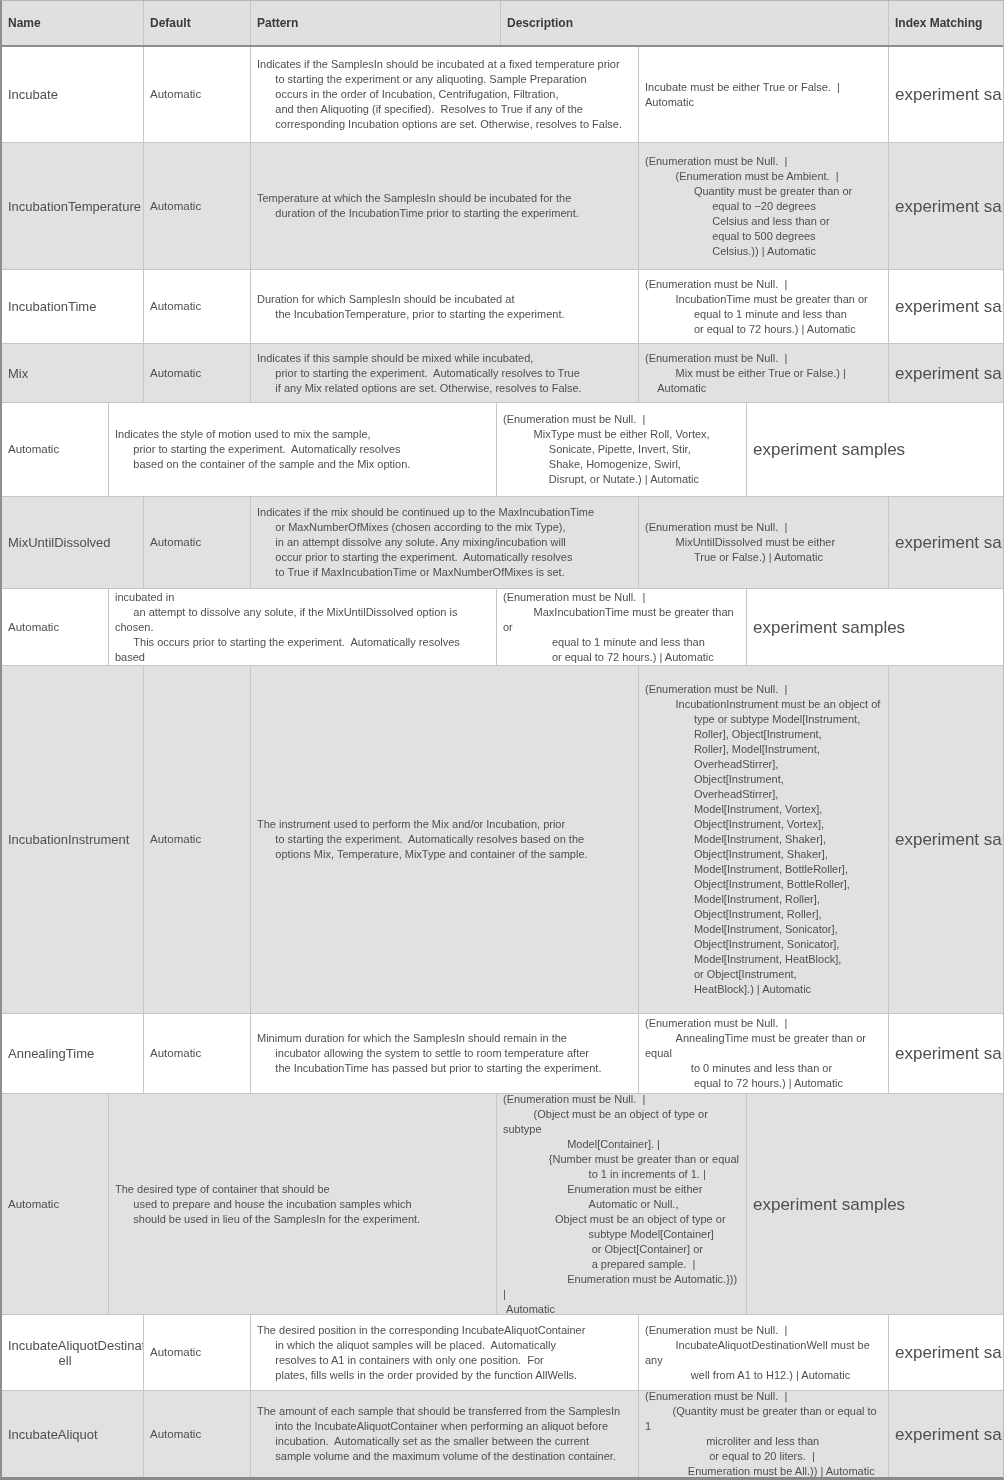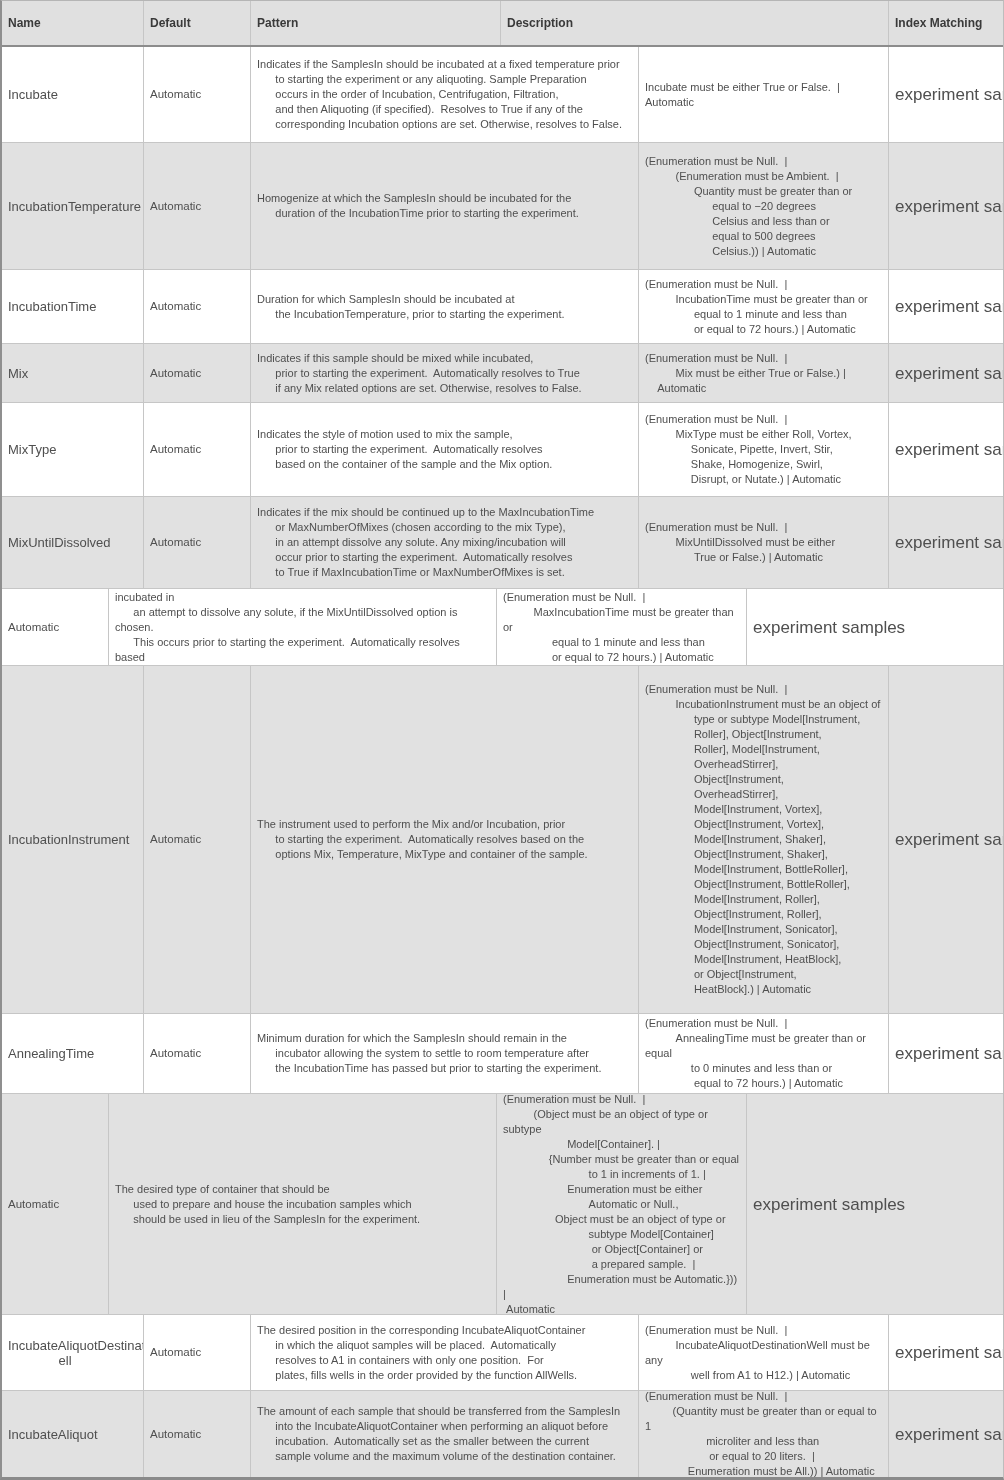--- a/index.html
+++ b/index.html
@@ -92,21 +92,21 @@
         </div>
       </div>
       <div class="tr">
         <div class="td c0 col-name">
           <span class="txt">IncubationTemperature</span>
         </div>
         <div class="td c1 col-default">
           <span class="txt">Automatic</span>
         </div>
         <div class="td c2 col-description">
-          <span class="txt">Homogenize at which the SamplesIn should be incubated for the
+          <span class="txt">Temperature at which the SamplesIn should be incubated for the
       duration of the IncubationTime prior to starting the experiment.</span>
         </div>
         <div class="td c3 col-pattern">
           <span class="txt">(Enumeration must be Null.  |
           (Enumeration must be Ambient.  |
                 Quantity must be greater than or
                       equal to −20 degrees
                       Celsius and less than or
                       equal to 500 degrees
                       Celsius.)) | Automatic</span>
@@ -151,23 +151,20 @@
         <div class="td c3 col-pattern">
           <span class="txt">(Enumeration must be Null.  |
           Mix must be either True or False.) |
     Automatic</span>
         </div>
         <div class="td c4 col-index_matching">
           <span class="txt">experiment samples</span>
         </div>
       </div>
       <div class="tr">
-        <div class="td c0 col-name">
-          <span class="txt">MixType</span>
-        </div>
         <div class="td c1 col-default">
           <span class="txt">Automatic</span>
         </div>
         <div class="td c2 col-description">
           <span class="txt">Indicates the style of motion used to mix the sample,
       prior to starting the experiment.  Automatically resolves
       based on the container of the sample and the Mix option.</span>
         </div>
         <div class="td c3 col-pattern">
           <span class="txt">(Enumeration must be Null.  |

